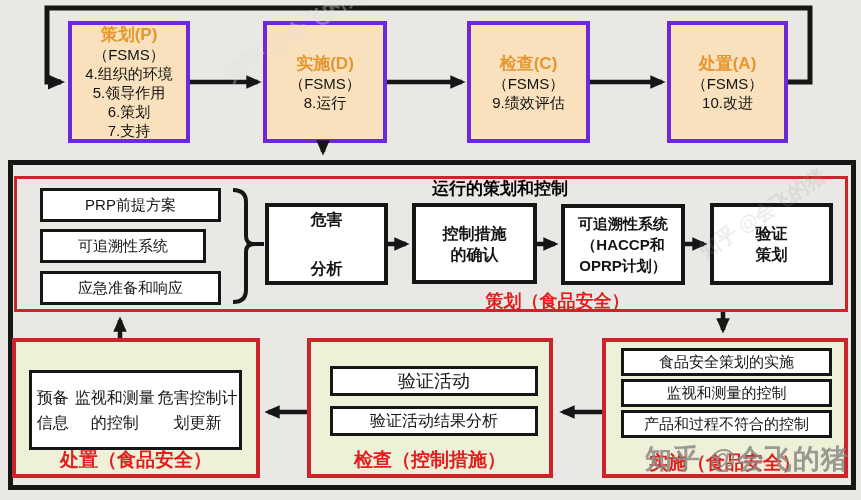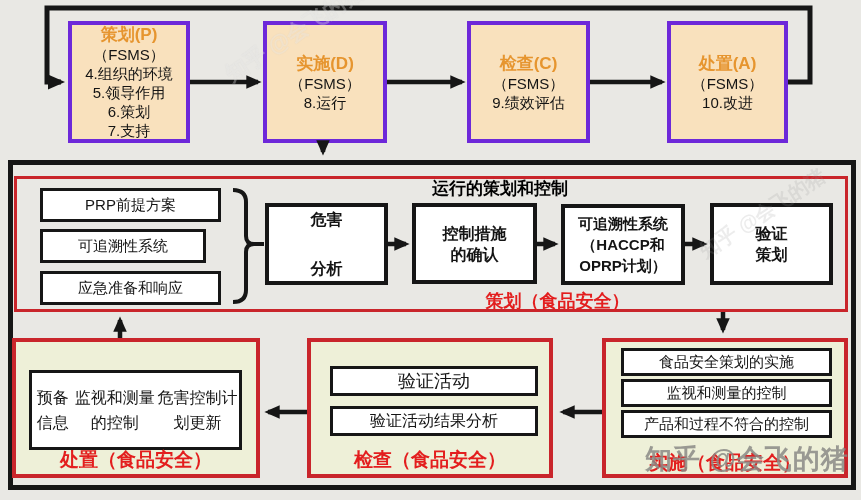--- a/index.html
+++ b/index.html
@@ -101,21 +101,21 @@
       <span>预备信息</span>
       <span>监视和测量的控制</span>
       <span>危害控制计划更新</span>
     </div>
     <div class="abs red-label" style="left:0;right:0;top:105px;">处置（食品安全）</div>
   </div>
 
   <div class="abs green-box" style="left:307px;top:338px;width:246px;height:140px;">
     <div class="abs wbox" style="left:19px;top:24px;width:208px;height:30px;font-size:18px;">验证活动</div>
     <div class="abs wbox" style="left:19px;top:64px;width:208px;height:30px;font-size:16px;">验证活动结果分析</div>
-    <div class="abs red-label" style="left:0;right:0;top:105px;">检查（食品安全）</div>
+    <div class="abs red-label" style="left:0;right:0;top:105px;">检查（控制措施）</div>
   </div>
 
   <div class="abs green-box" style="left:602px;top:338px;width:246px;height:140px;">
     <div class="abs wbox" style="left:15px;top:6px;width:211px;height:28px;font-size:15px;">食品安全策划的实施</div>
     <div class="abs wbox" style="left:15px;top:37px;width:211px;height:28px;font-size:15px;">监视和测量的控制</div>
     <div class="abs wbox" style="left:15px;top:68px;width:211px;height:28px;font-size:15px;">产品和过程不符合的控制</div>
     <div class="abs red-label" style="left:0;right:0;top:108px;text-align:center;">实施（食品安全）</div>
   </div>
 
   <svg class="overlay" viewBox="0 0 861 500">

